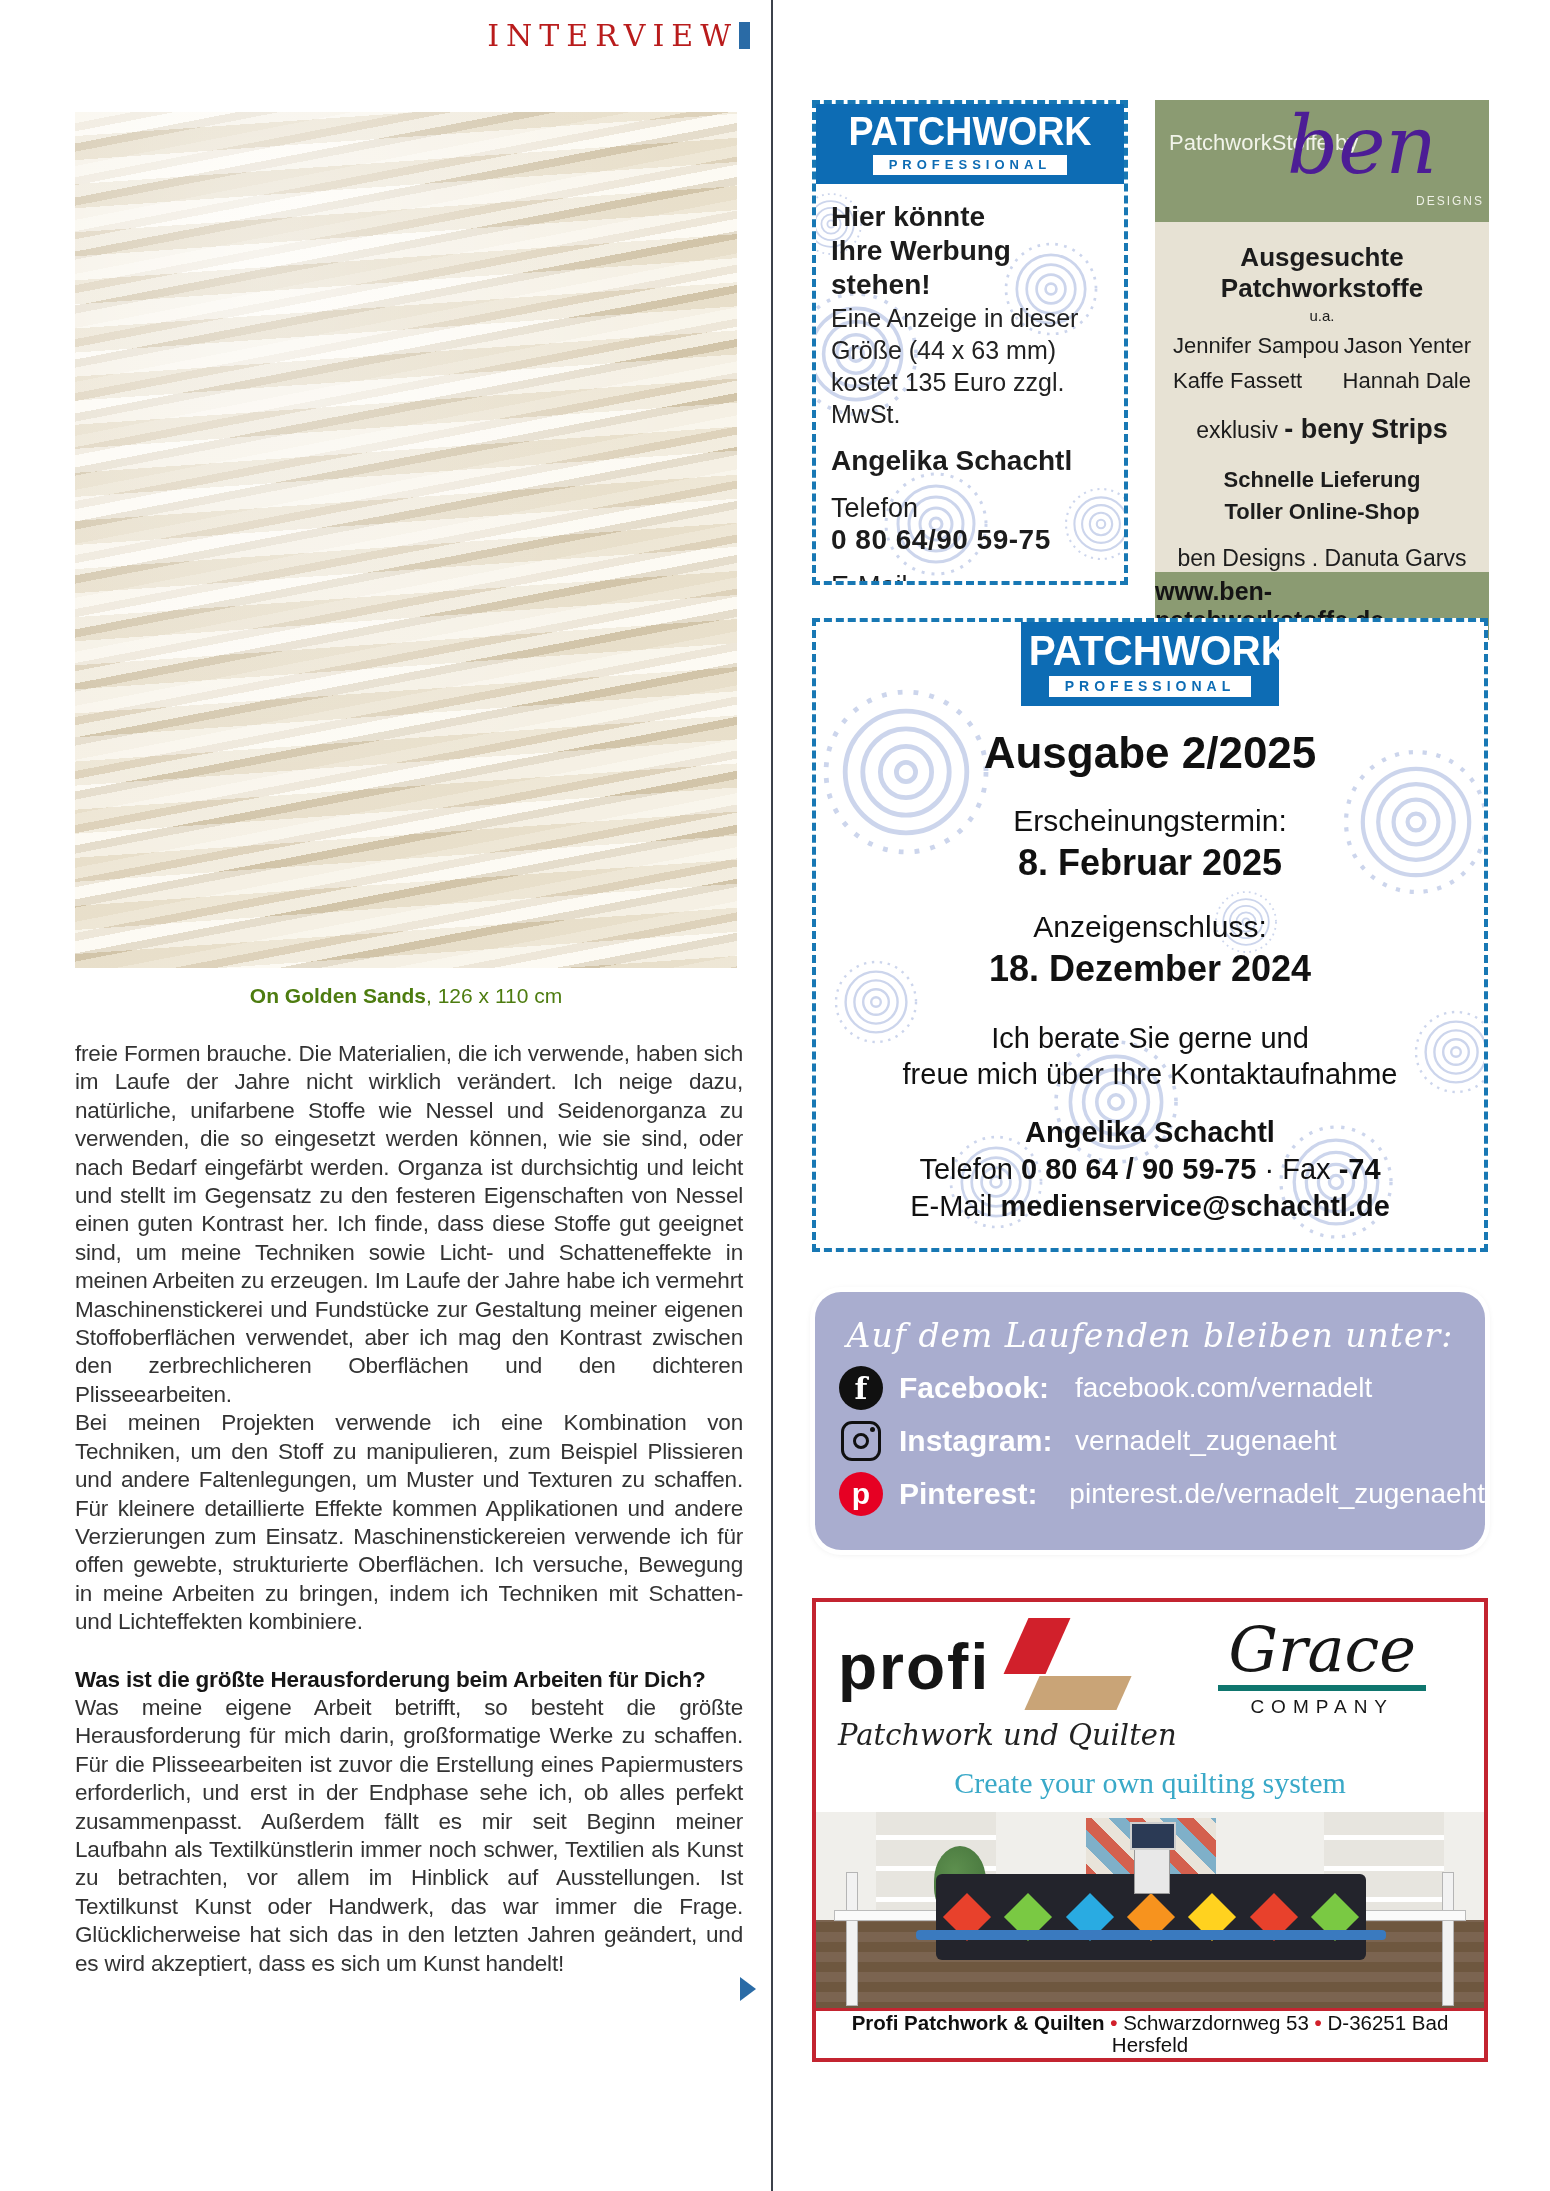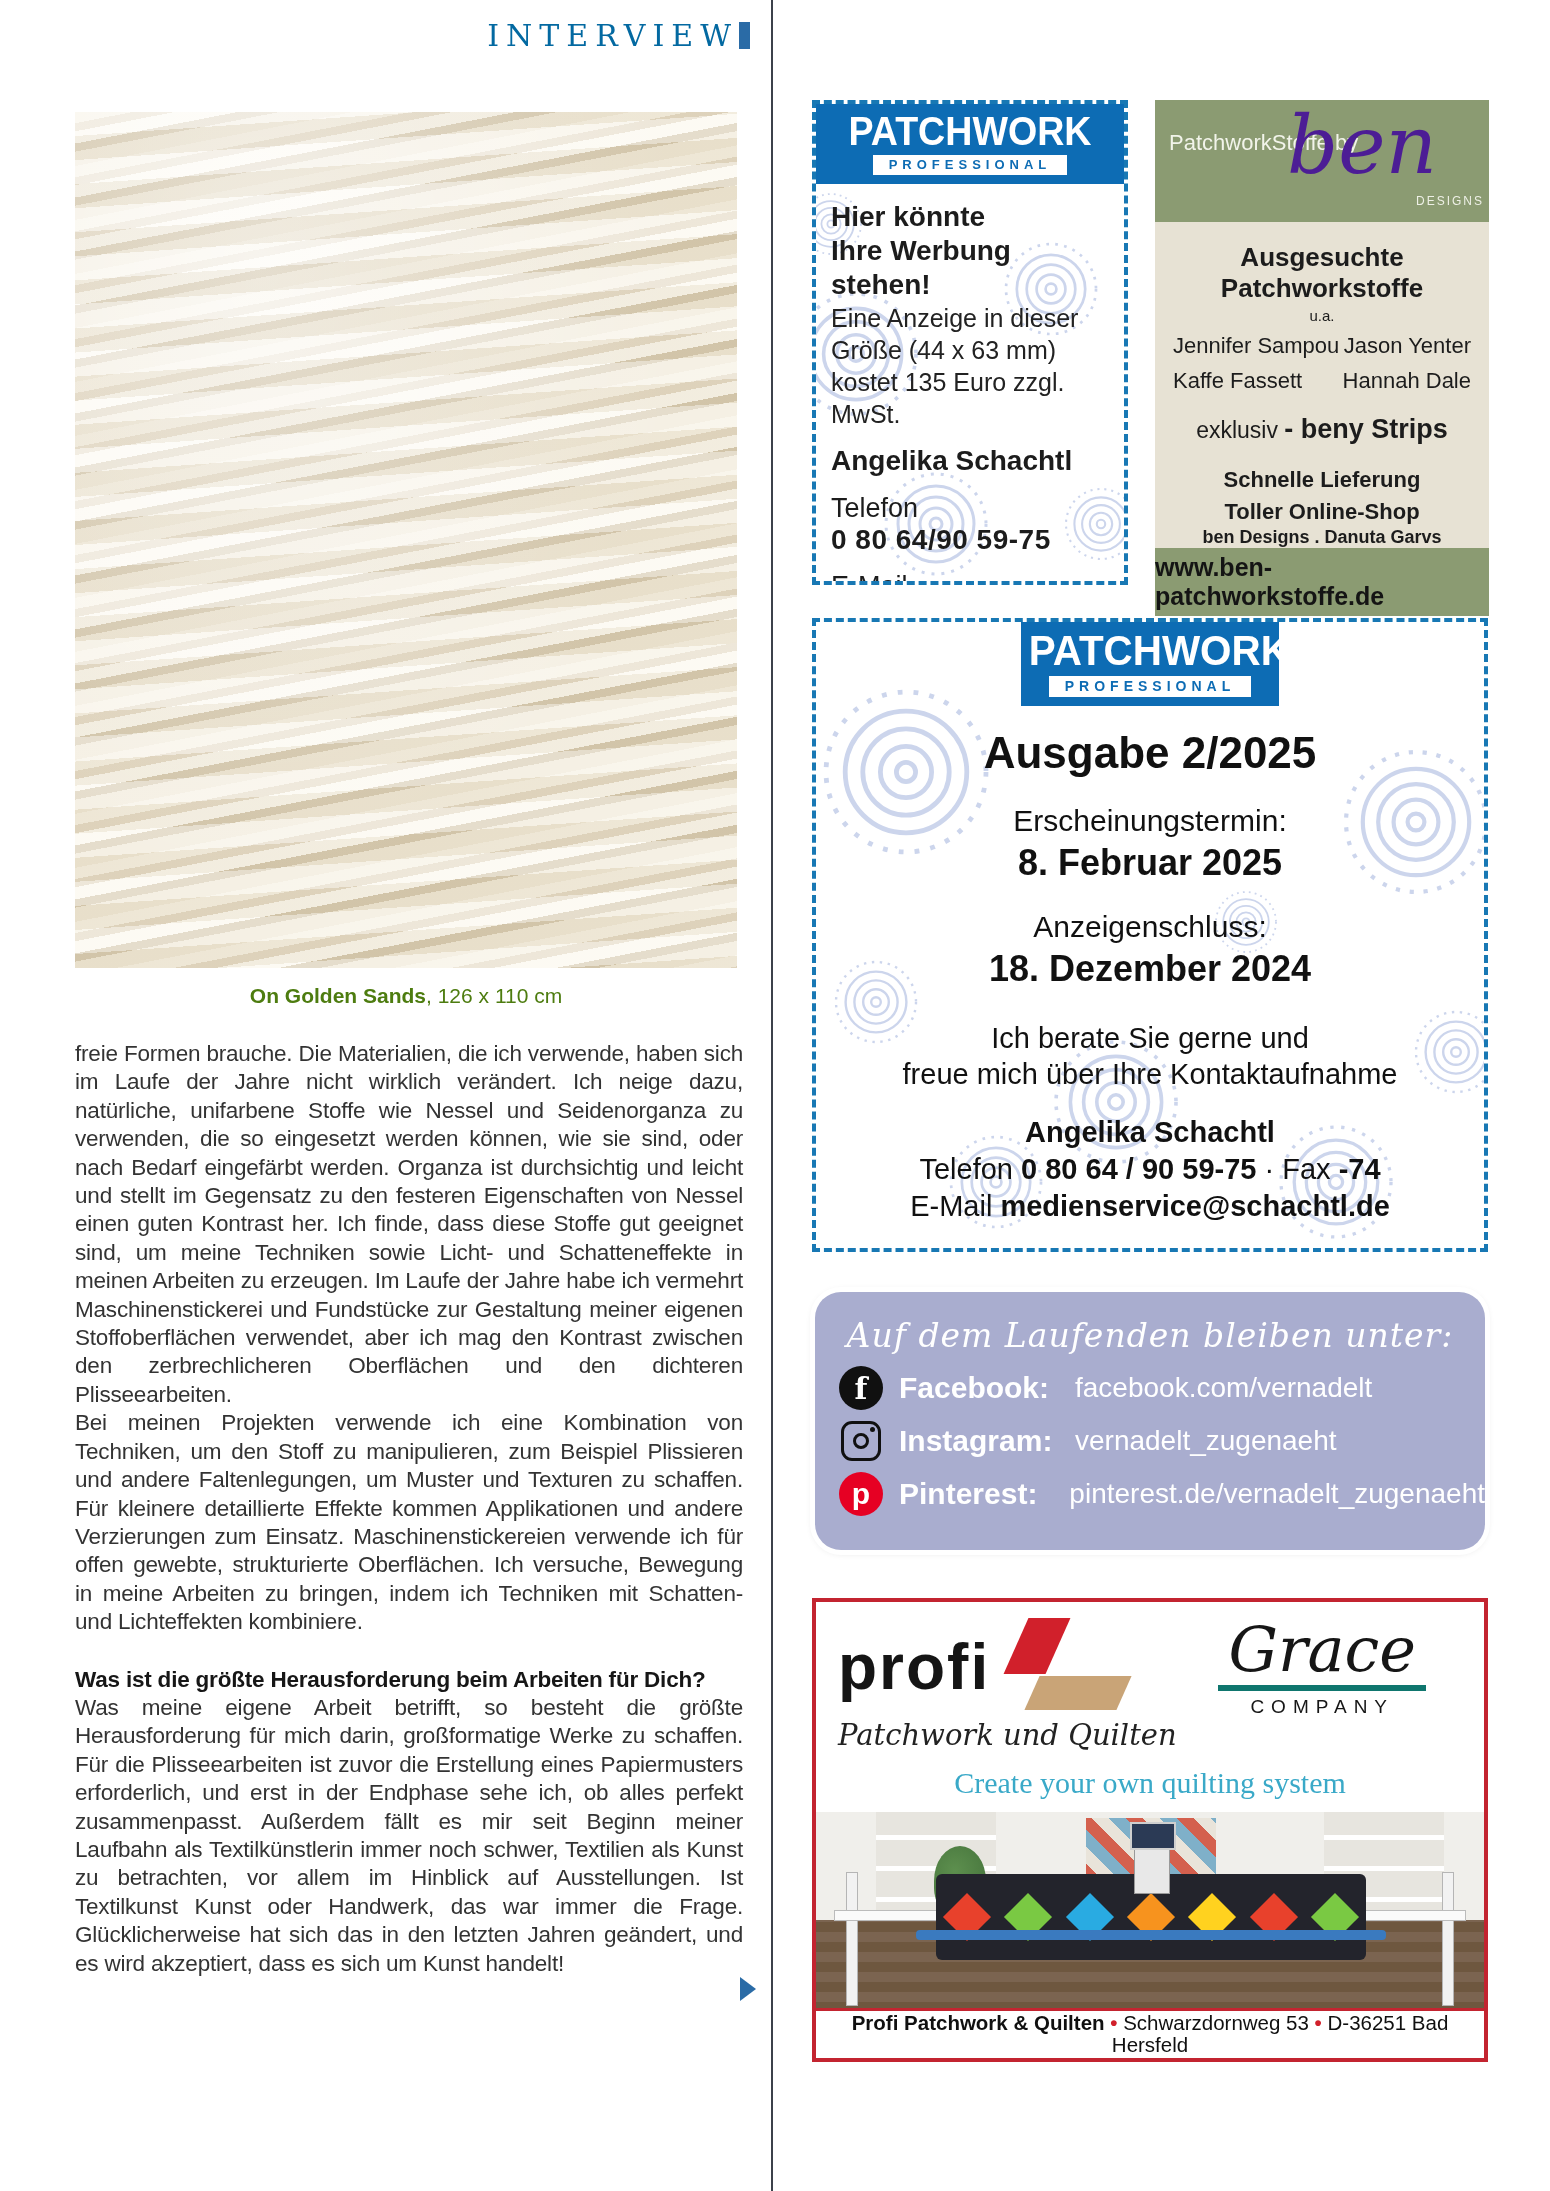--- a/index.html
+++ b/index.html
@@ -3,21 +3,21 @@
 <meta charset="utf-8">
 <style>
   html,body{margin:0;padding:0;background:#fff;}
   .page{position:relative;width:1550px;height:2191px;background:#fff;
         font-family:"Liberation Sans",sans-serif;overflow:hidden;}
 
   
   .header{position:absolute;left:0;top:18px;width:750px;display:flex;
           justify-content:flex-end;align-items:center;}
   .header-title{font-family:"DejaVu Serif",serif;font-size:30px;letter-spacing:7px;
-          color:#0369a1;}
+          color:#b91c1c;}
   .header-bar{display:inline-block;width:11px;height:27px;background:#2a6ba6;margin-left:1px;}
 
   .divider{position:absolute;left:771px;top:0;width:2px;height:2191px;background:#3c414b;}
 
   
   .artwork{position:absolute;left:75px;top:112px;width:662px;height:856px;
     background:
       radial-gradient(ellipse at 28% 18%, rgba(255,255,255,.55), transparent 62%),
       repeating-linear-gradient(169deg,#f6f0e1 0 11px,#e3d8c2 11px 19px,#fbf7ec 19px 31px,#d5c8ad 31px 39px,#efe7d4 39px 53px),
       #ece4d2;}
@@ -62,21 +62,21 @@
       font-size:80px;line-height:1.1;color:#4c1d95;}
   .ad2-designs{position:absolute;right:5px;bottom:14px;font-size:12px;letter-spacing:2px;color:#eef0e6;}
   .ad2-mid{background:#e7e2d4;flex:1;text-align:center;color:#1c1c1c;padding-top:20px;}
   .ad2-h{font-weight:bold;font-size:26px;}
   .ad2-ua{font-size:15px;margin-top:3px;}
   .ad2-names{display:flex;justify-content:space-between;font-size:22px;margin-top:9px;padding:0 18px;}
   .ad2-ex{margin-top:20px;font-size:23px;}
   .ad2-ex .bb{font-weight:bold;font-size:27px;text-align:right;}
   .ad2-feat{font-weight:bold;font-size:22px;margin-top:6px;}
   .ad2-feat.first{margin-top:22px;}
-  .ad2-owner{font-size:18px;margin-top:2px;font-weight:bold;}
+  .ad2-owner{font-size:23px;margin-top:20px;}
   .ad2-bot{background:#8b9b72;height:68px;flex:none;display:flex;align-items:center;justify-content:center;}
   .ad2-url{font-weight:bold;font-size:25px;color:#141414;}
 
   
   .ad3{position:absolute;left:812px;top:618px;width:676px;height:634px;border:4px dashed #1878b4;
       box-sizing:border-box;background:#fff;text-align:center;overflow:hidden;color:#111;}
   .ad3-inner{position:relative;z-index:2;}
   .ad3 .logo-block{width:258px;margin:0 auto;}
   .ad3 .logo-title{font-size:43px;}
   .ad3 .logo-strip{font-size:14px;}

